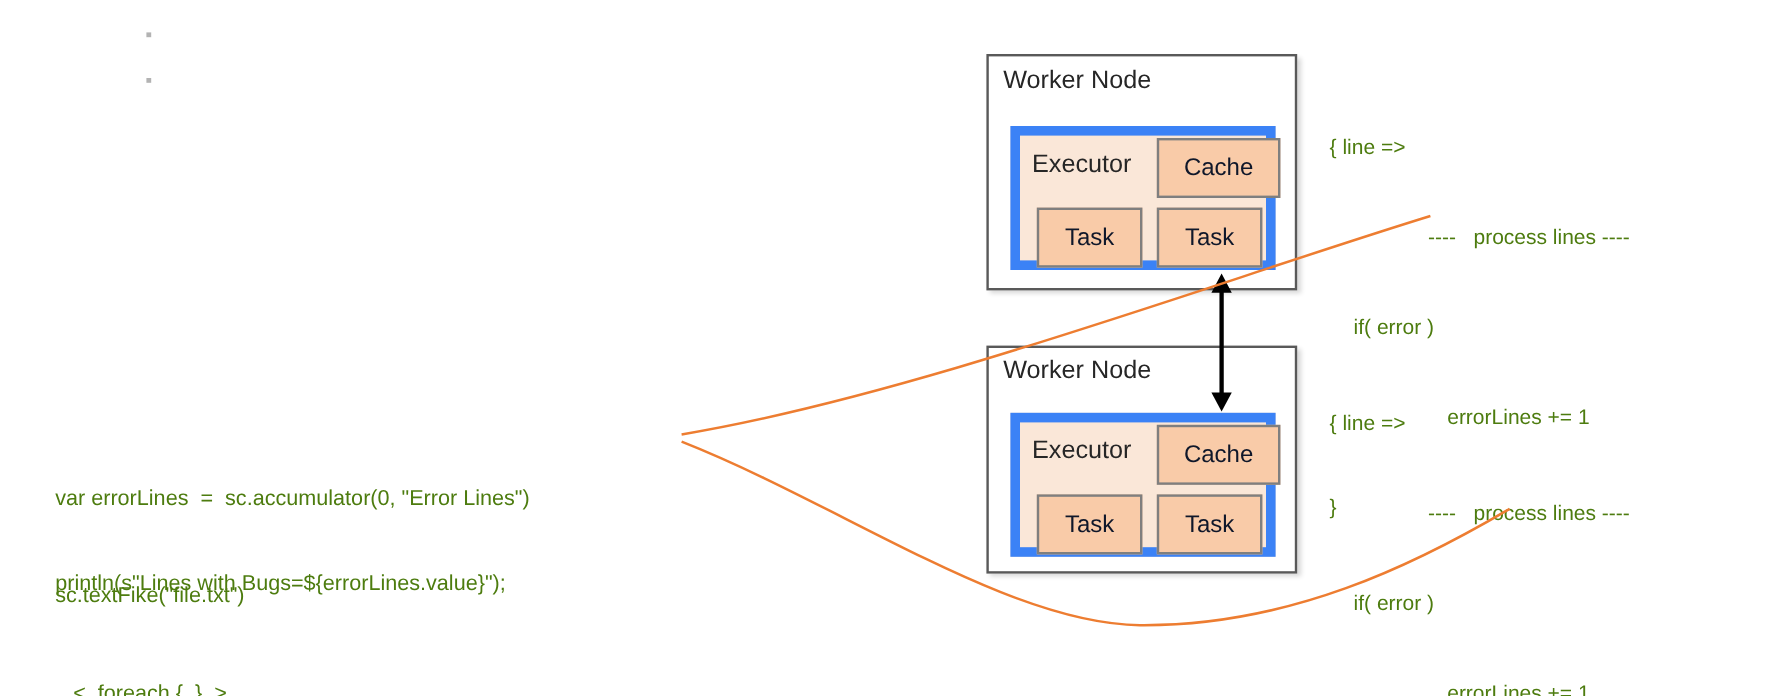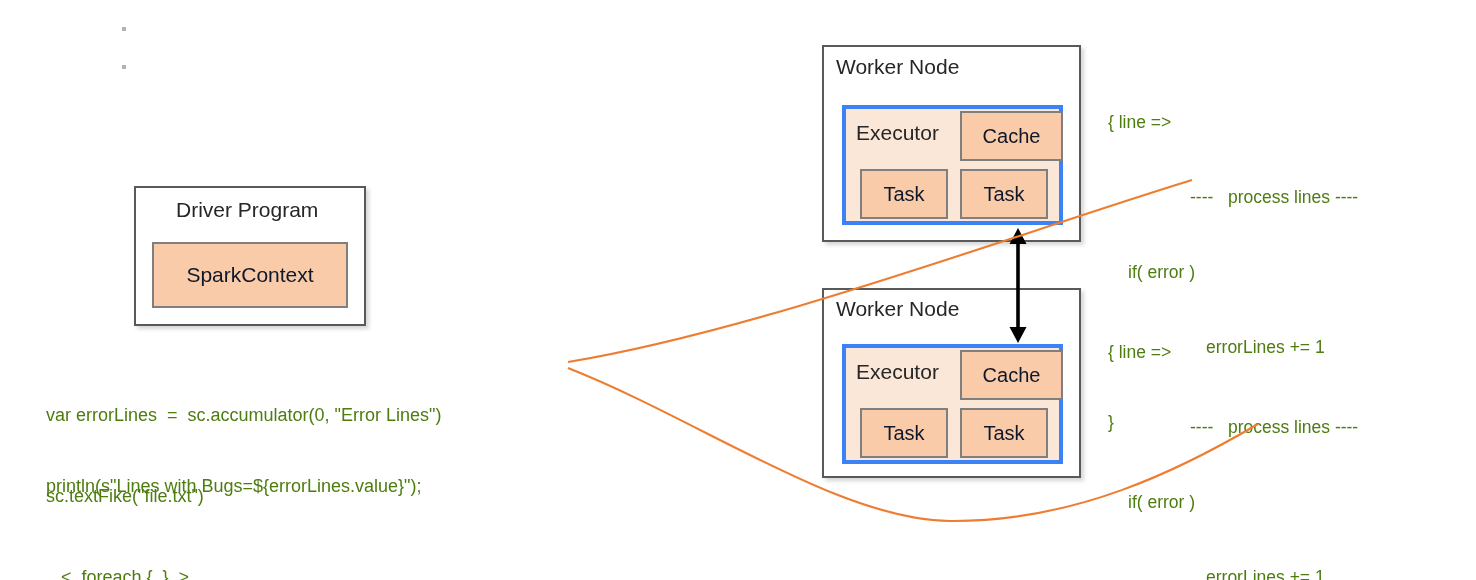--- a/index.html
+++ b/index.html
@@ -24,21 +24,21 @@
     box-sizing: border-box;
     display: flex;
   }
   .outer-box {
     background: #ffffff;
     border: 2px solid #595959;
     box-shadow: 3px 3px 4px rgba(0,0,0,0.16);
   }
   .peach-light {
     background: #fae7d8;
-    border: 4px solid #3b82f6;
+    border: 8px solid #3b82f6;
   }
   .peach-mid {
     background: #f9cba8;
     border: 2px solid #7f7f7f;
   }
 
   
   .box-title {
     position: absolute;
     color: #262626;
@@ -87,26 +87,20 @@
   }
 </style>
 </head>
 <body>
 
 <div id="canvas">
 
   <div class="speck" style="left:122px; top:27px;"></div>
   <div class="speck" style="left:122px; top:65px;"></div>
 
-  <div class="box outer-box" style="left:134px; top:186px; width:232px; height:140px;">
-    <div class="box-title" style="left:40px; top:10px;">Driver Program</div>
-    <div class="box peach-mid" style="left:16px; top:54px; width:196px; height:66px;">
-      <div class="centered-label">SparkContext</div>
-    </div>
-  </div>
 
 
   <div class="box outer-box" style="left:822px; top:45px; width:259px; height:197px;">
     <div class="box-title" style="left:12px; top:8px;">Worker Node</div>
 
     <div class="box peach-light" style="left:18px; top:58px; width:221px; height:120px;">
       <div class="box-title" style="left:10px; top:12px;">Executor</div>
 
       <div class="box peach-mid" style="left:114px; top:2px; width:103px; height:50px;">
         <div class="centered-label" style="font-size:20px;">Cache</div>

